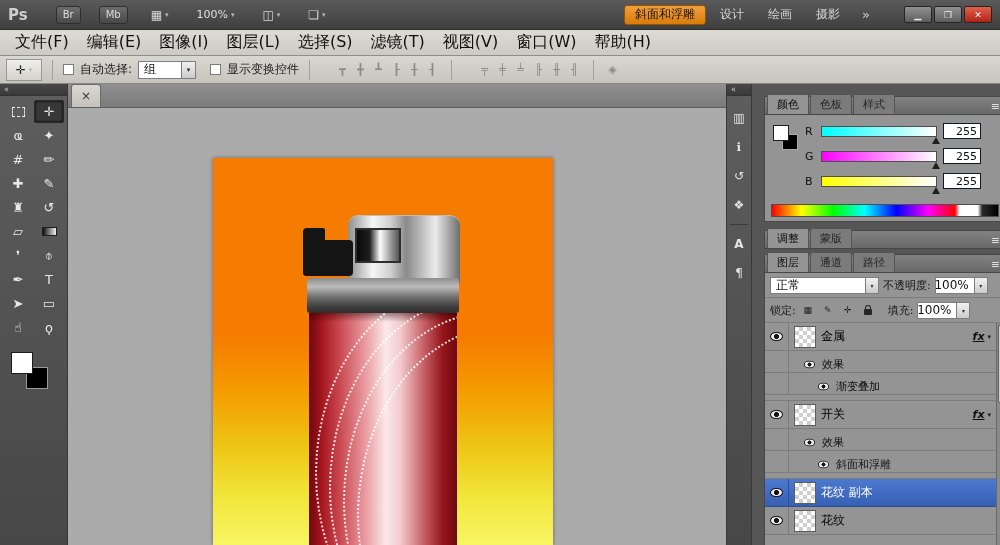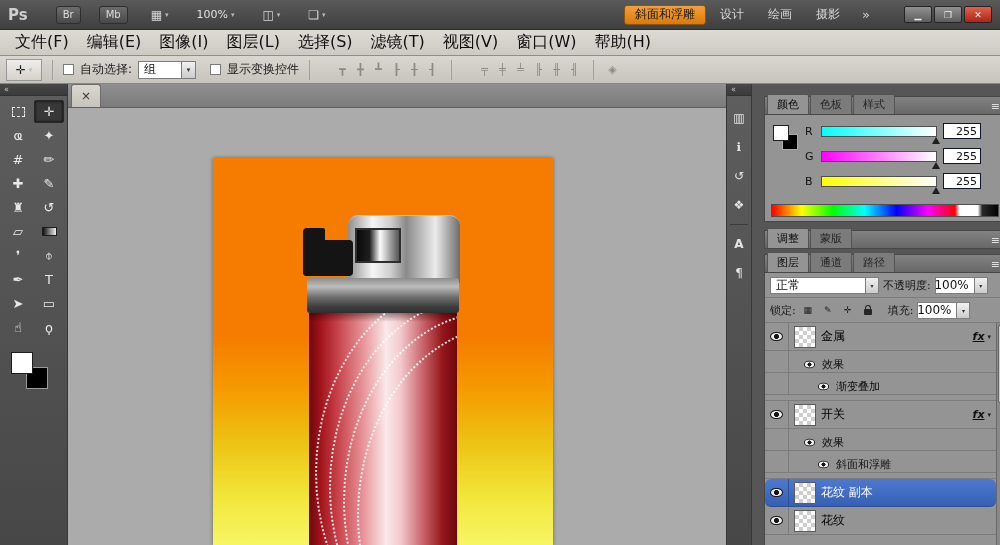--- a/index.html
+++ b/index.html
@@ -118,21 +118,21 @@
   .checker{background-color:#fff;background-image:linear-gradient(45deg,#cfcfcf 25%,transparent 25%,transparent 75%,#cfcfcf 75%),linear-gradient(45deg,#cfcfcf 25%,transparent 25%,transparent 75%,#cfcfcf 75%);background-size:8px 8px;background-position:0 0,4px 4px;}
   .lname{flex:1;font-size:12px;color:#000000;}
   .fxwrap{display:flex;align-items:center;gap:3px;padding-right:5px;}
   .fxtxt{font-size:11px;font-style:italic;font-weight:bold;color:#101010;text-decoration:underline;}
   .fxcaret{font-size:7px;color:#1d1d1d;}
   .ind{display:flex;align-items:center;gap:6px;}
   .ind.i1{margin-left:14px;}
   .ind.i2{margin-left:28px;}
   .ename{font-size:11px;color:#101010;}
   .grpgap{height:6px;border-bottom:1px solid #7c7c7c;background:#949494;margin-right:9px;}
-  .selrow{background:linear-gradient(#4c79cf,#3760b4);border-bottom-color:#2d4f96;border-radius:6px;}
+  .selrow{background:linear-gradient(#4c79cf,#3760b4);border-bottom-color:#2d4f96;}
   .selrow .lname{color:#fff;}
   .selrow .eyec{border-right-color:#2d4f96;}
   .llscroll{position:absolute;right:0;top:0;width:9px;height:100%;background:#898989;border-left:1px solid #696969;}
   .llthumb{position:absolute;left:1px;top:2px;width:6px;height:78px;background:linear-gradient(90deg,#d3d3d3,#9e9e9e);border:1px solid #656565;border-radius:2px;}
 </style>
 </head>
 <body>
 
 <div id="app">
 

